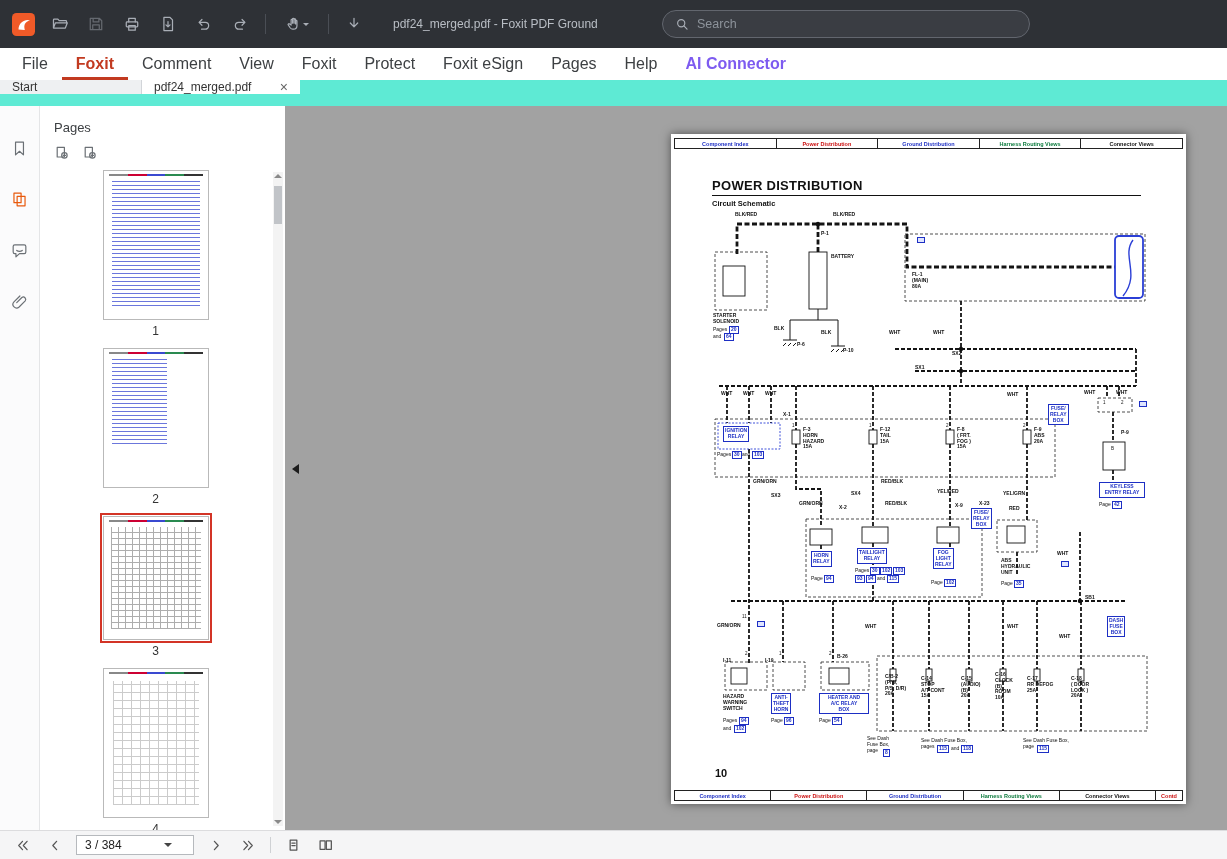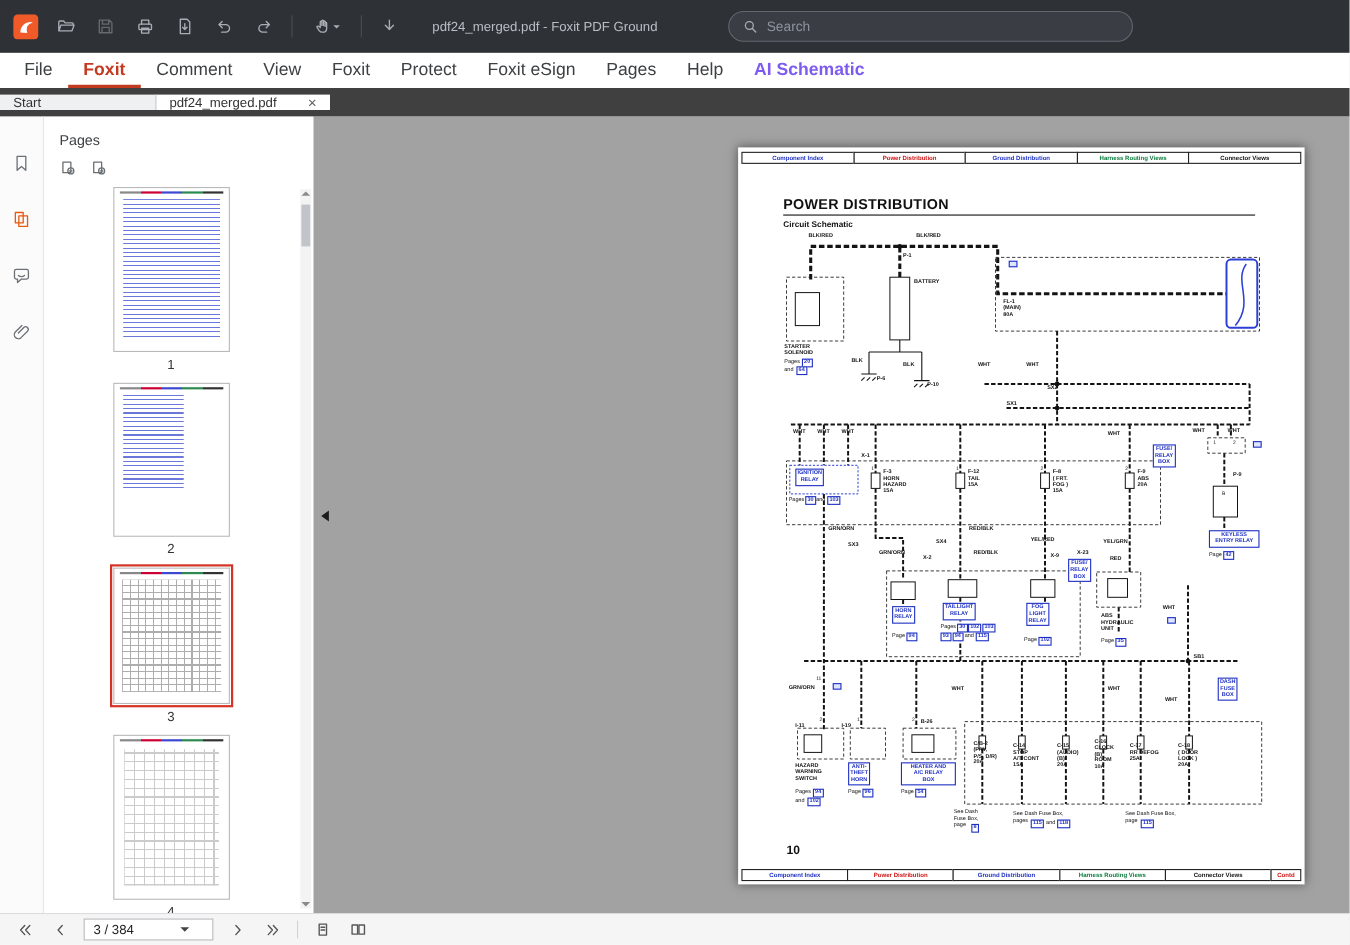--- a/index.html
+++ b/index.html
@@ -24,21 +24,21 @@
   .search input { flex:1; background:transparent; border:none; outline:none; color:#d5d8dc; font-size:12.5px; }
   .search input::placeholder { color:#8d939b; }
 
   
   .menubar { height:32px; flex:0 0 32px; background:#fff; display:flex; align-items:stretch; padding-left:8px; }
   .menu-item { display:flex; align-items:center; padding:0 14px; font-size:16px; color:#3d4043; cursor:pointer; }
   .menu-item.active { color:#c23a20; font-weight:700; box-shadow:inset 0 -3px 0 #c23a20; }
   .menu-item.accent { color:#7d5bf0; font-weight:600; }
 
   
-  .tabbar { height:26px; flex:0 0 26px; background:#404040; display:flex; align-items:center; }
+  .tabbar { height:26px; flex:0 0 26px; background:#5eead4; display:flex; align-items:flex-start; }
   .tab { display:flex; align-items:center; font-size:12px; color:#333; padding:0 12px; cursor:pointer; }
   .tab.start { width:142px; background:#eef0f2; border-right:1px solid #d2d5d9; }
   .tab.active { width:158px; background:#fff; gap:8px; }
   .tab .close { margin-left:auto; color:#666; font-size:14px; line-height:1; cursor:pointer; }
 
   
   .content { flex:1; display:flex; min-height:0; position:relative; }
 
   .iconbar { width:40px; flex:0 0 40px; background:#fbfbfc; border-right:1px solid #e4e5e7;
     display:flex; flex-direction:column; align-items:center; padding-top:30px; gap:27px; }
@@ -198,21 +198,21 @@
   <nav class="menubar">
       <div class="menu-item">File</div>
       <div class="menu-item active">Foxit</div>
       <div class="menu-item">Comment</div>
       <div class="menu-item">View</div>
       <div class="menu-item">Foxit</div>
       <div class="menu-item">Protect</div>
       <div class="menu-item">Foxit eSign</div>
       <div class="menu-item">Pages</div>
       <div class="menu-item">Help</div>
-      <div class="menu-item accent">AI Schematic</div>
+      <div class="menu-item accent">AI Connector</div>
     </nav>
 
   <div class="tabbar">
     <div class="tab start">
       <span>Start</span>
     </div>
     <div class="tab active">
       <span>pdf24_merged.pdf</span>
       <span class="close">×</span>
     </div>

